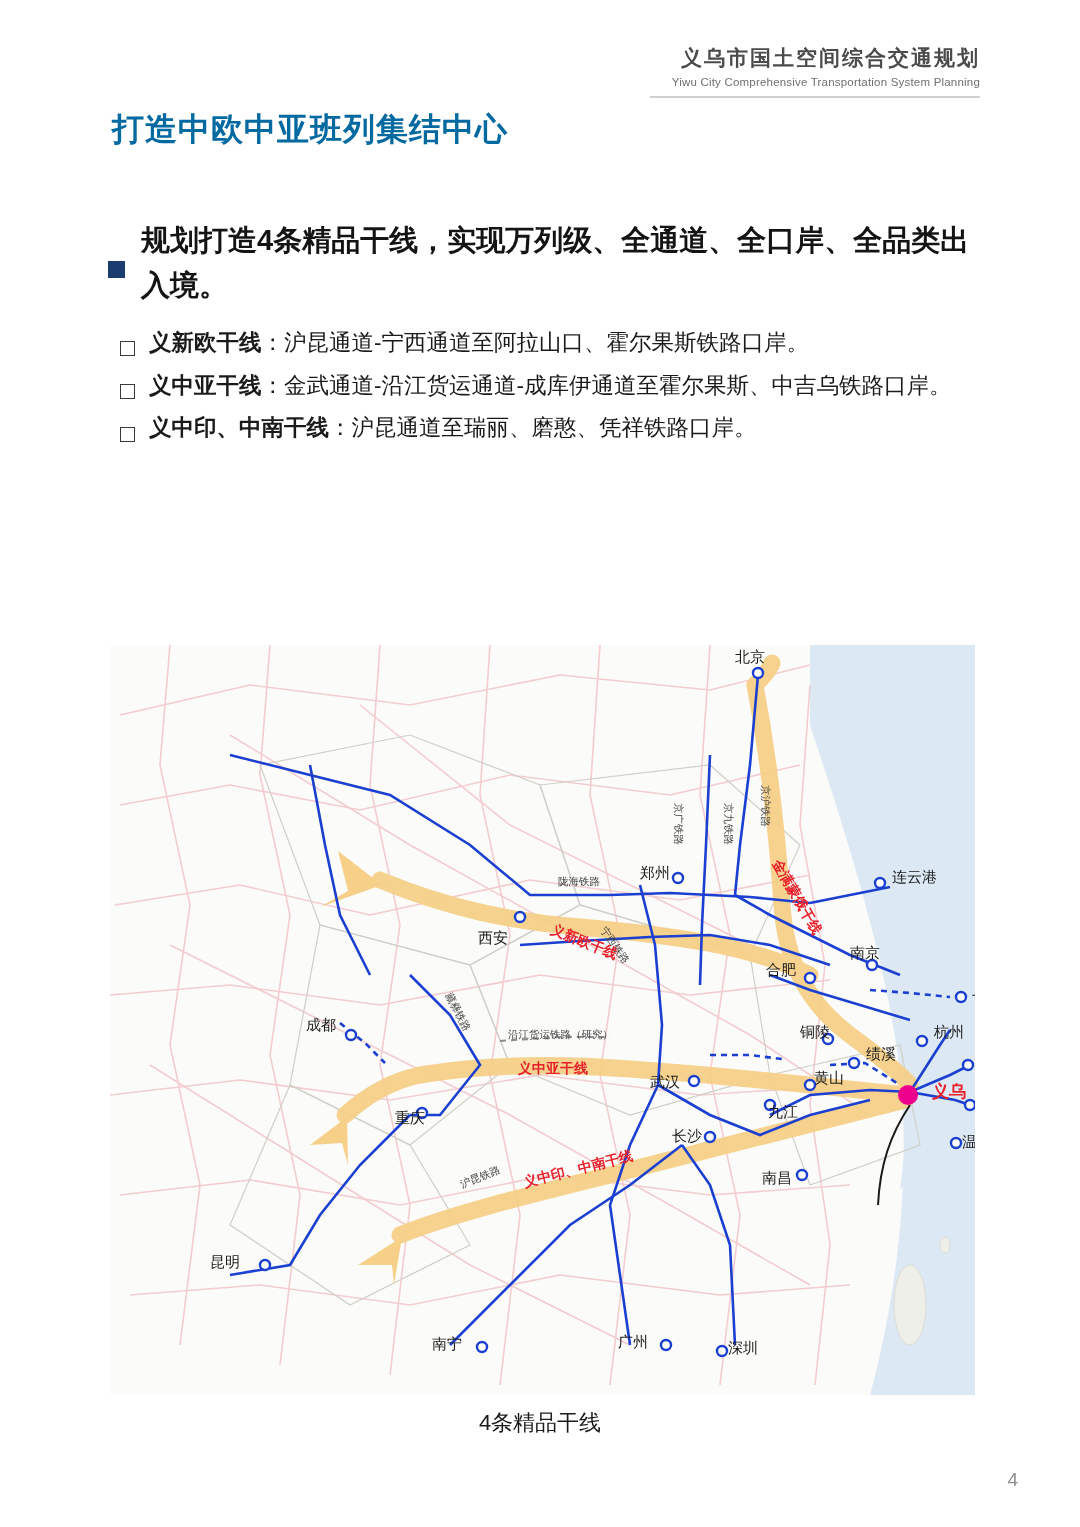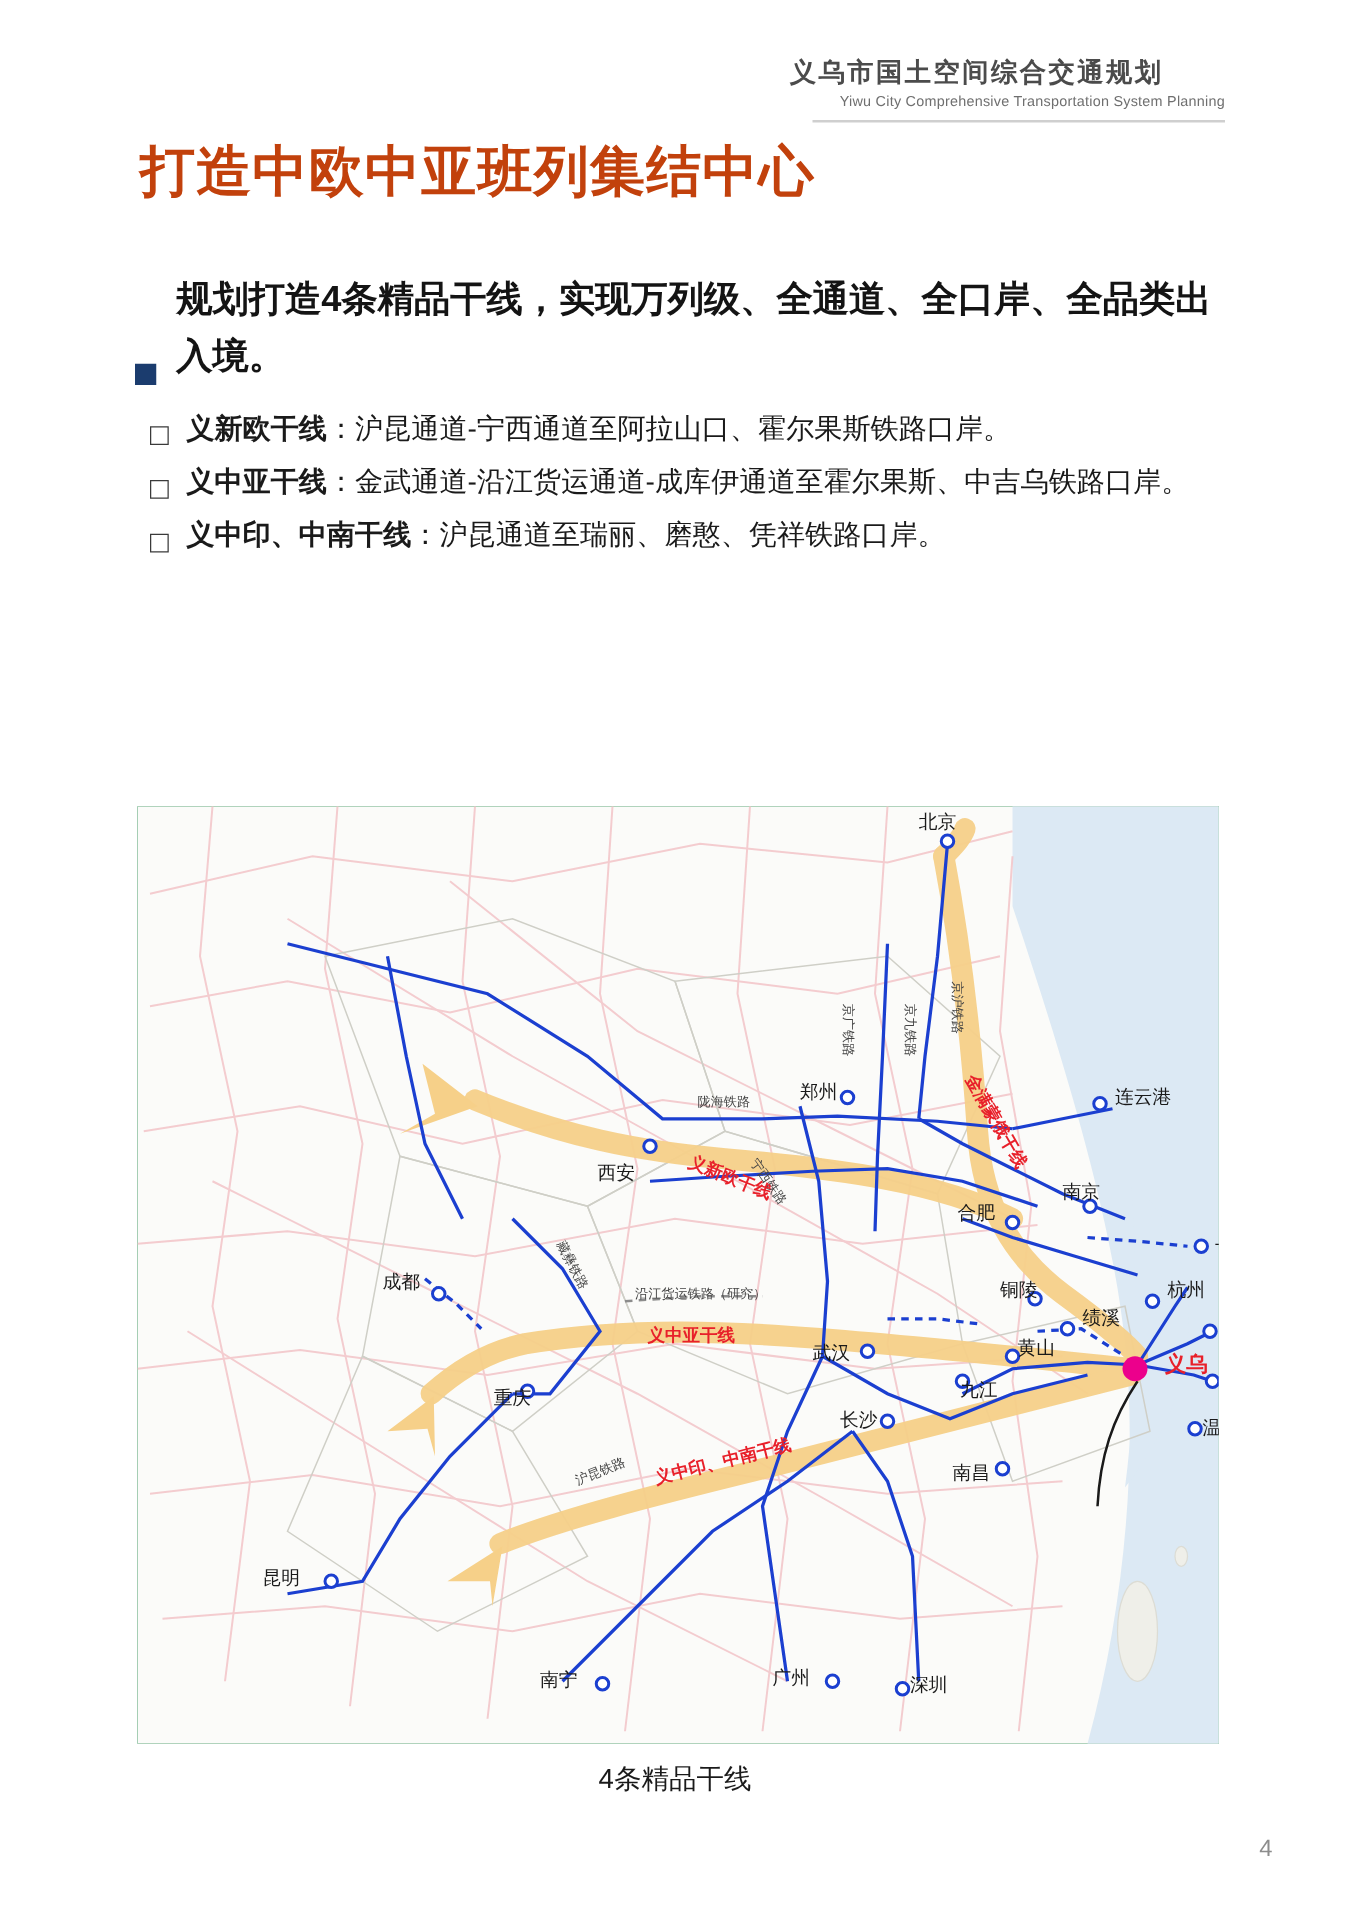--- a/index.html
+++ b/index.html
@@ -14,20 +14,21 @@
     font-family: "Liberation Sans", sans-serif;
     color: #1a1a1a;
     overflow: hidden;
   }
 
   
   .header {
     position: absolute;
     top: 44px;
     right: 100px;
+    text-align: right;
   }
   .header .cn {
     font-size: 21px;
     font-weight: bold;
     letter-spacing: 2px;
     color: #4b4b4b;
   }
   .header .en {
     font-size: 11.5px;
     letter-spacing: 0.2px;
@@ -42,36 +43,36 @@
     width: 330px;
     height: 2px;
     background: #cfcfcf;
   }
 
   
   .page-title {
     position: absolute;
     top: 108px;
     left: 112px;
-    font-size: 44px;
+    font-size: 32px;
     font-weight: bold;
-    color: #c2410c;
+    color: #0369a1;
     letter-spacing: 1px;
   }
 
   
   .content {
     position: absolute;
     top: 218px;
     left: 108px;
     width: 880px;
   }
   .lead {
     display: flex;
-    align-items: flex-end;
+    align-items: center;
     font-size: 29px;
     font-weight: bold;
     line-height: 1.55;
     color: #141414;
   }
   .lead .marker {
     width: 17px;
     height: 17px;
     background: #1b3c6e;
     margin-top: 13px;

